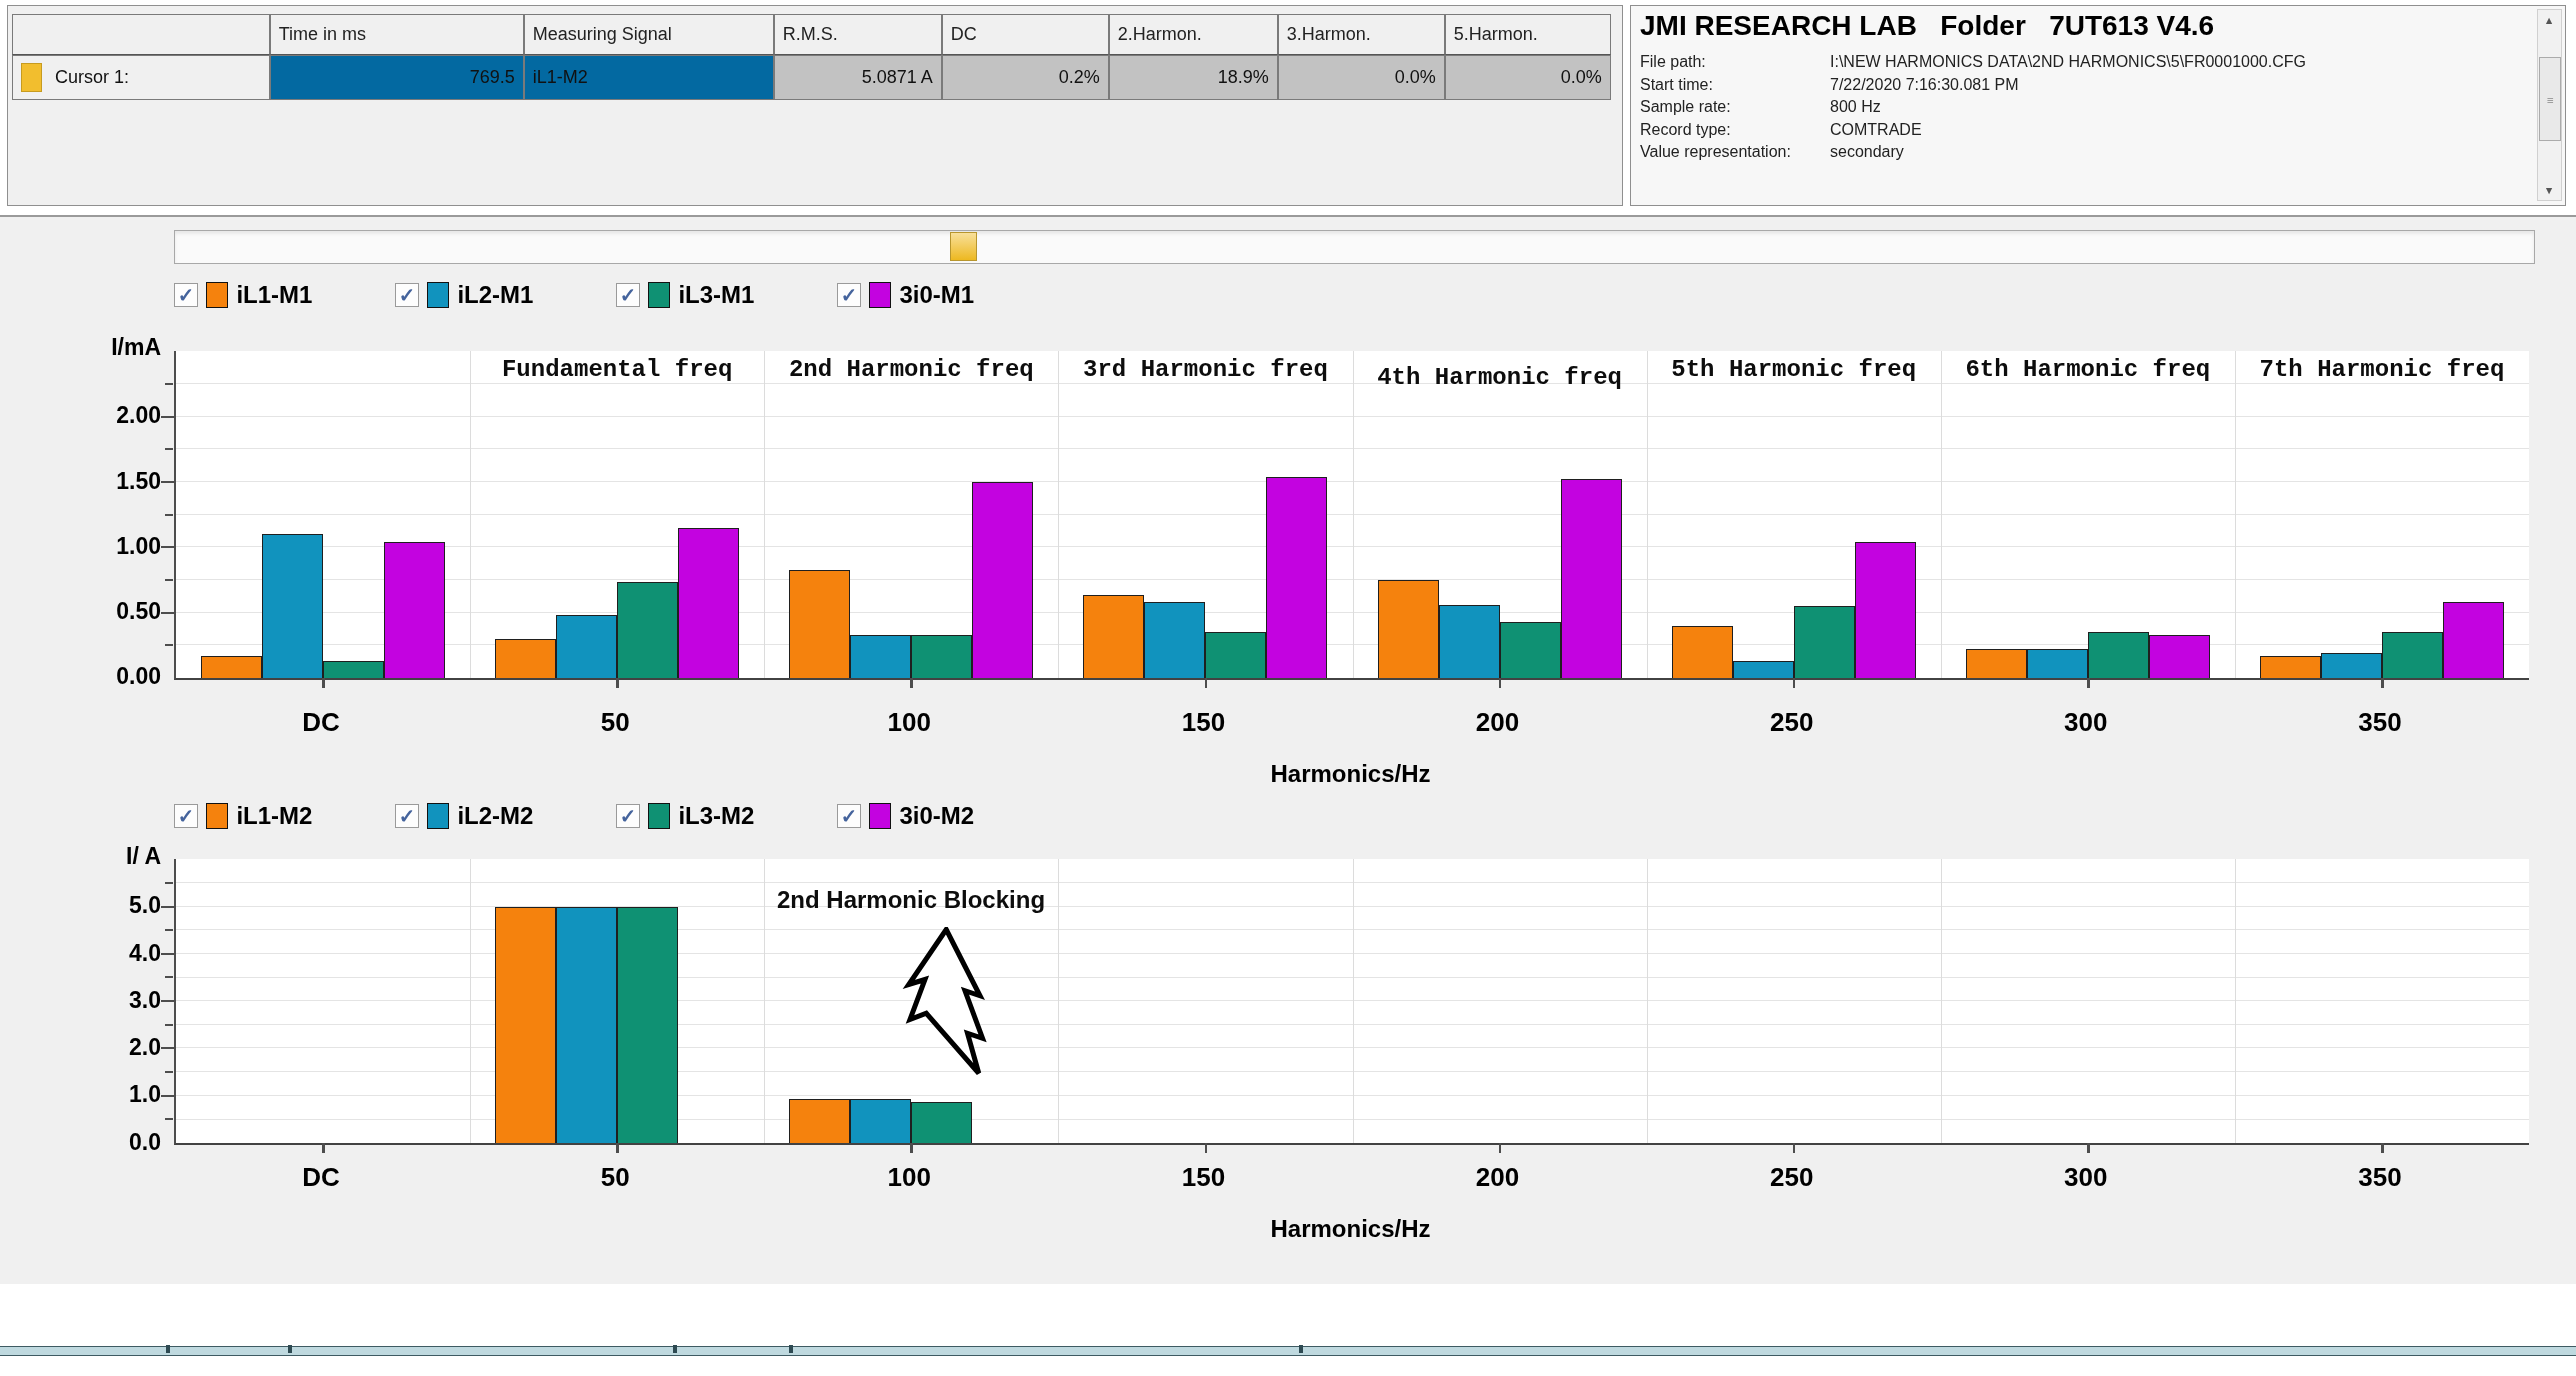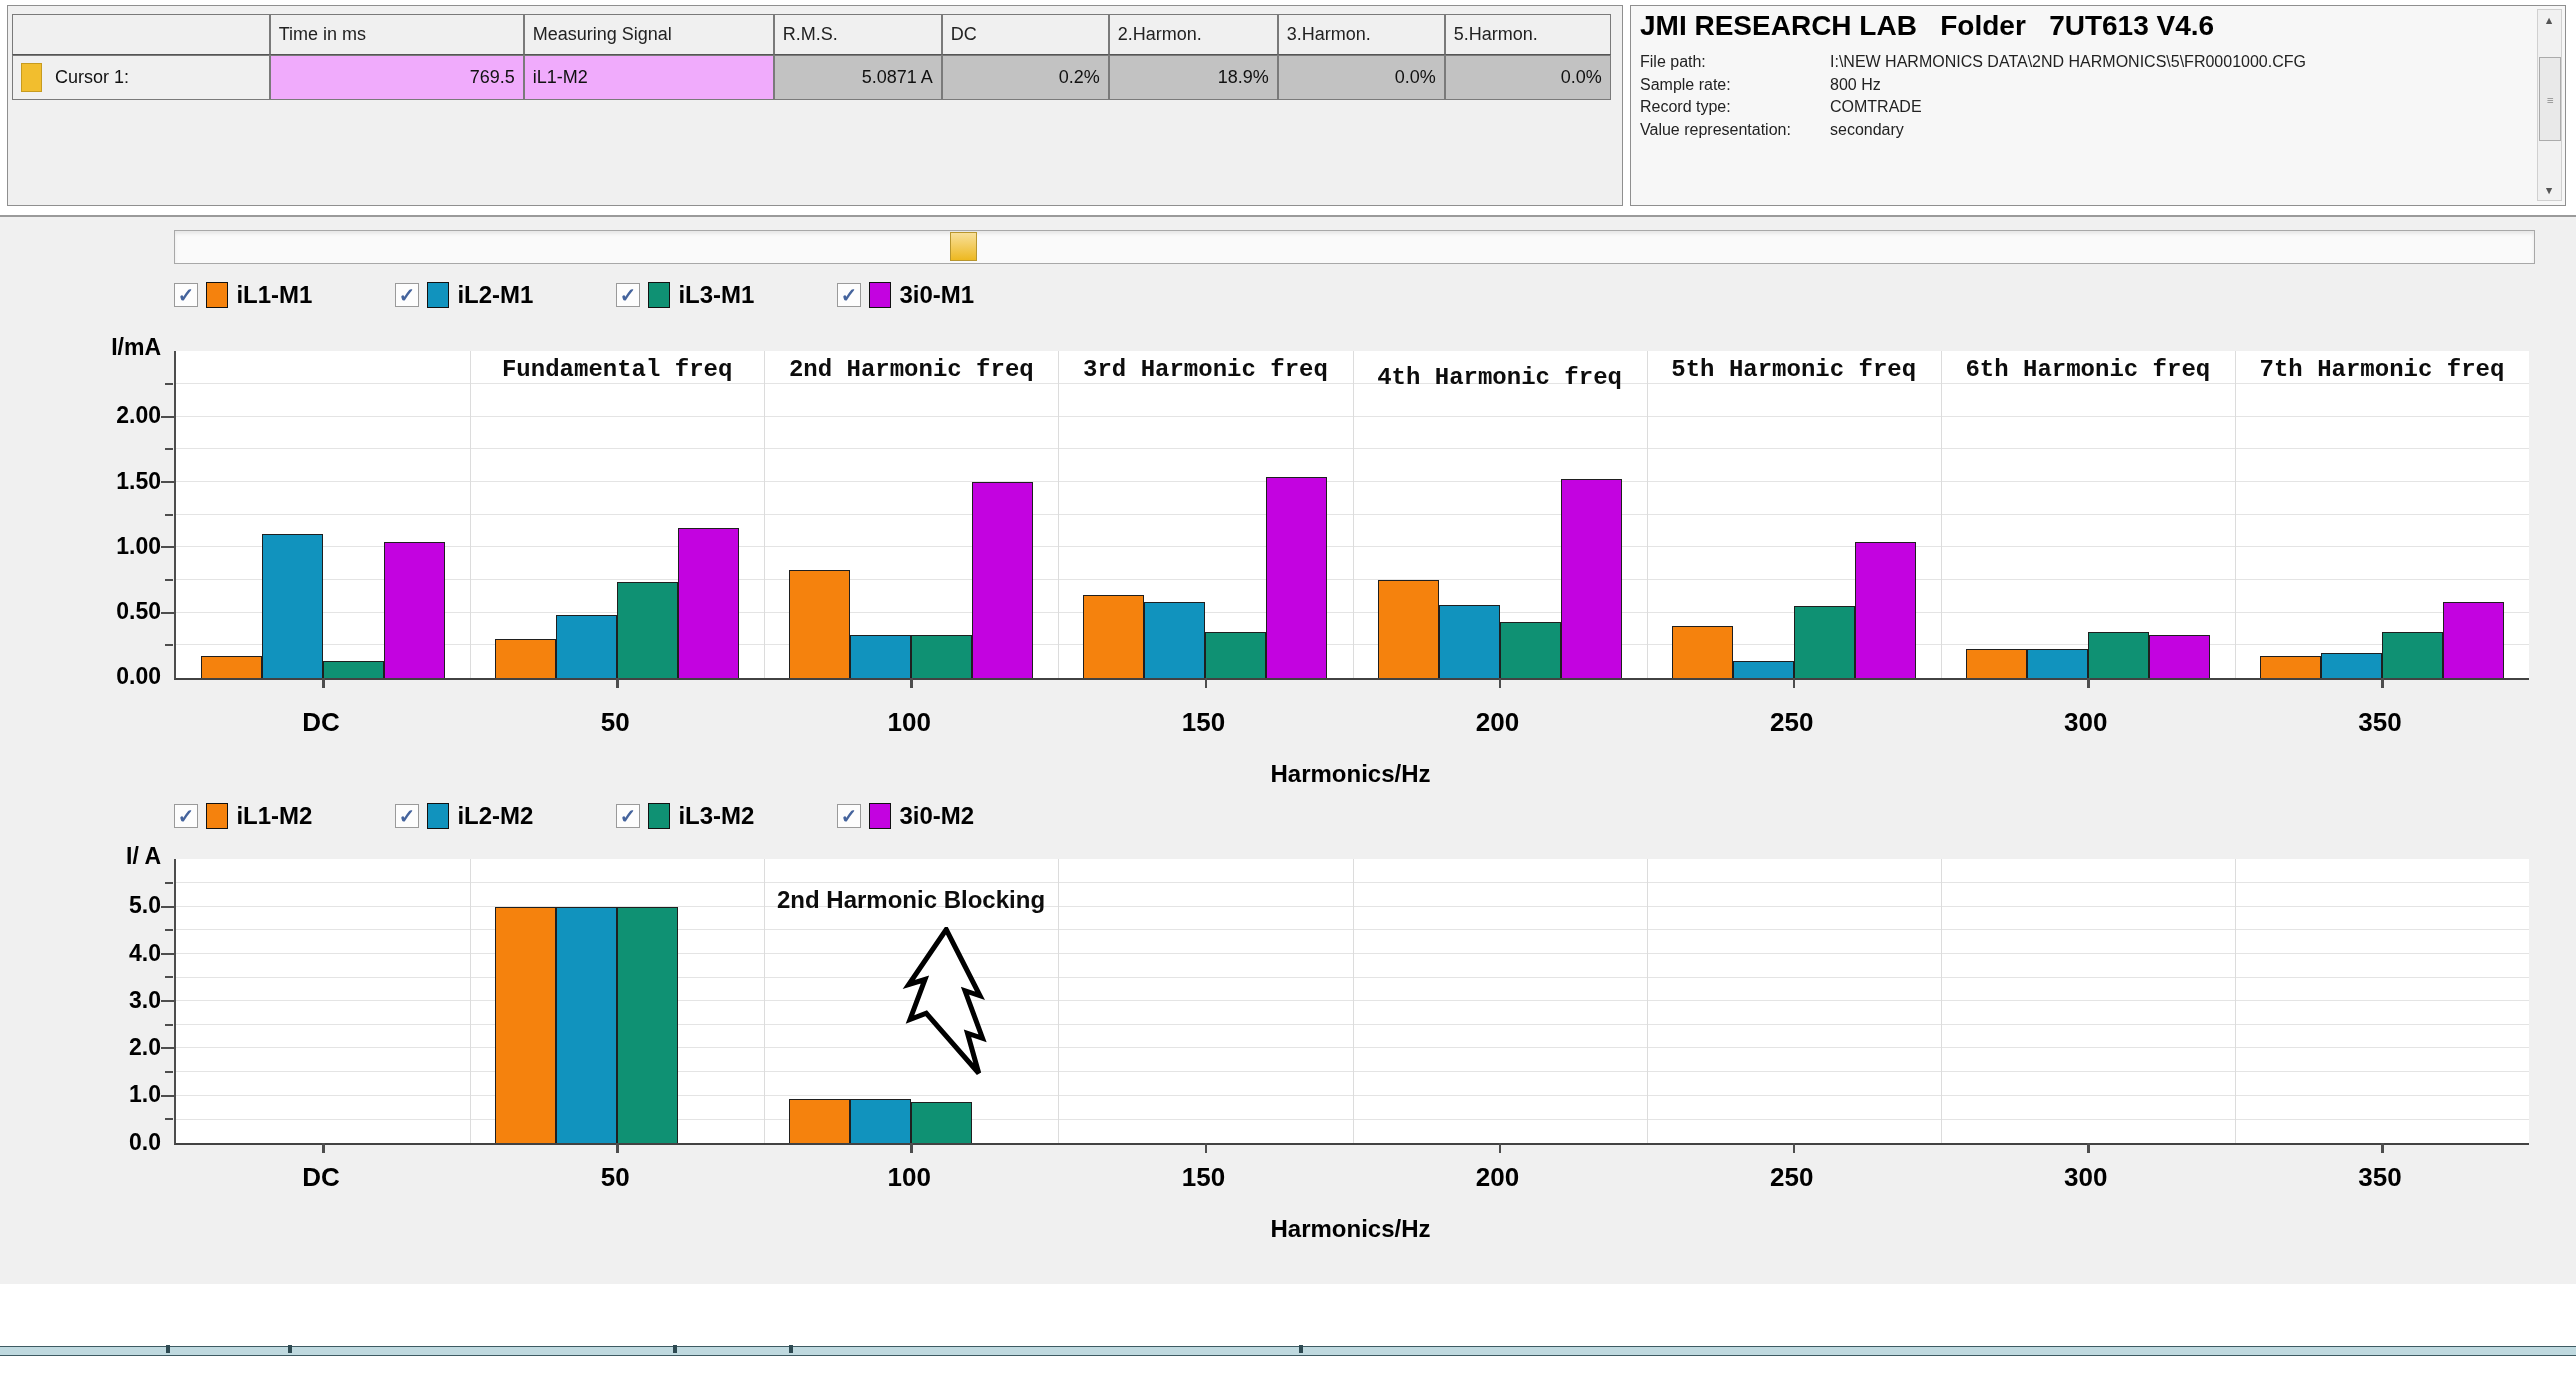--- a/index.html
+++ b/index.html
@@ -8,21 +8,21 @@
 
   
   .pane-left{position:absolute;left:7.2px;top:5.4px;width:1614px;height:199px;
     background:#F0F0F0;border:1.8px solid #8F8F8F;}
   .cursor-table{position:absolute;left:3.6px;top:7.2px;display:grid;
     grid-template-columns:258px 254px 250px 168px 167px 169px 167px 166px;}
   .ct-cell{border:0.9px solid #7A7A7A;box-sizing:border-box;font-size:18px;
     display:flex;align-items:center;padding:0 8px;background:#F0F0F0;}
   .ct-head{height:41px;color:#222;border-bottom:1.8px solid #555;}
   .ct-row{height:45px;}
-  .ct-white{background:#f0abfc;}
+  .ct-white{background:#0369a1;}
   .ct-gray{background:#C2C2C2;}
   .num{justify-content:flex-end;}
   .cursor-marker{width:19.7px;height:27px;background:#F2BE2E;border:0.9px solid #C79B1F;
     margin-right:12.5px;flex:0 0 auto;}
 
   .pane-right{position:absolute;left:1630px;top:5.4px;width:934px;height:199px;
     background:#F7F7F7;border:1.8px solid #8F8F8F;}
   .info-title{position:absolute;left:9px;top:3.6px;font-size:28px;font-weight:bold;
     white-space:pre;color:#000;}
   .info-rows{position:absolute;left:9px;top:45px;font-size:16px;line-height:22.4px;color:#222;}
@@ -112,20 +112,24 @@
       <div class="ct-cell ct-row ct-gray num">0.0%</div>
     </div>
   </div>
 
   <div class="pane-right">
     <div class="info-title">JMI RESEARCH LAB   Folder   7UT613 V4.6</div>
     <div class="info-rows" id="info-rows">
         <div class="info-row">
           <span>File path:</span>
           <span>I:\NEW HARMONICS DATA\2ND HARMONICS\5\FR0001000.CFG</span>
+        </div>
+        <div class="info-row">
+          <span>Start time:</span>
+          <span>7/22/2020 7:16:30.081 PM</span>
         </div>
         <div class="info-row">
           <span>Sample rate:</span>
           <span>800 Hz</span>
         </div>
         <div class="info-row">
           <span>Record type:</span>
           <span>COMTRADE</span>
         </div>
         <div class="info-row">

